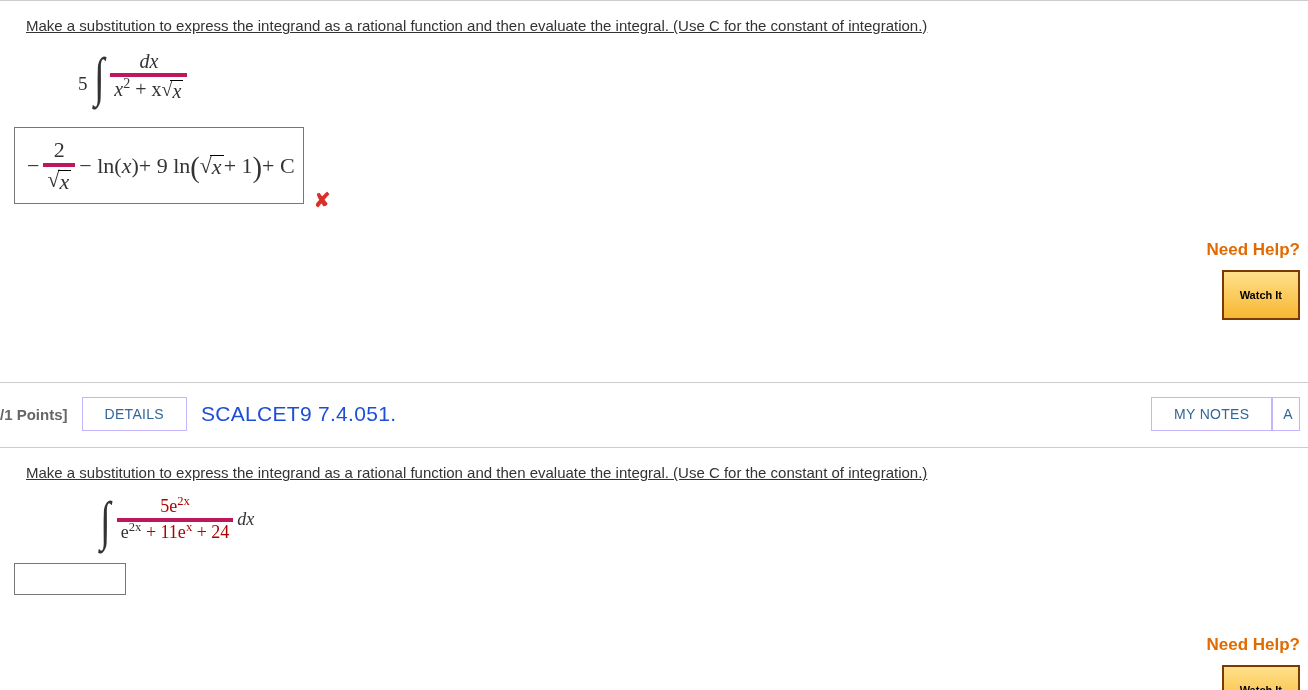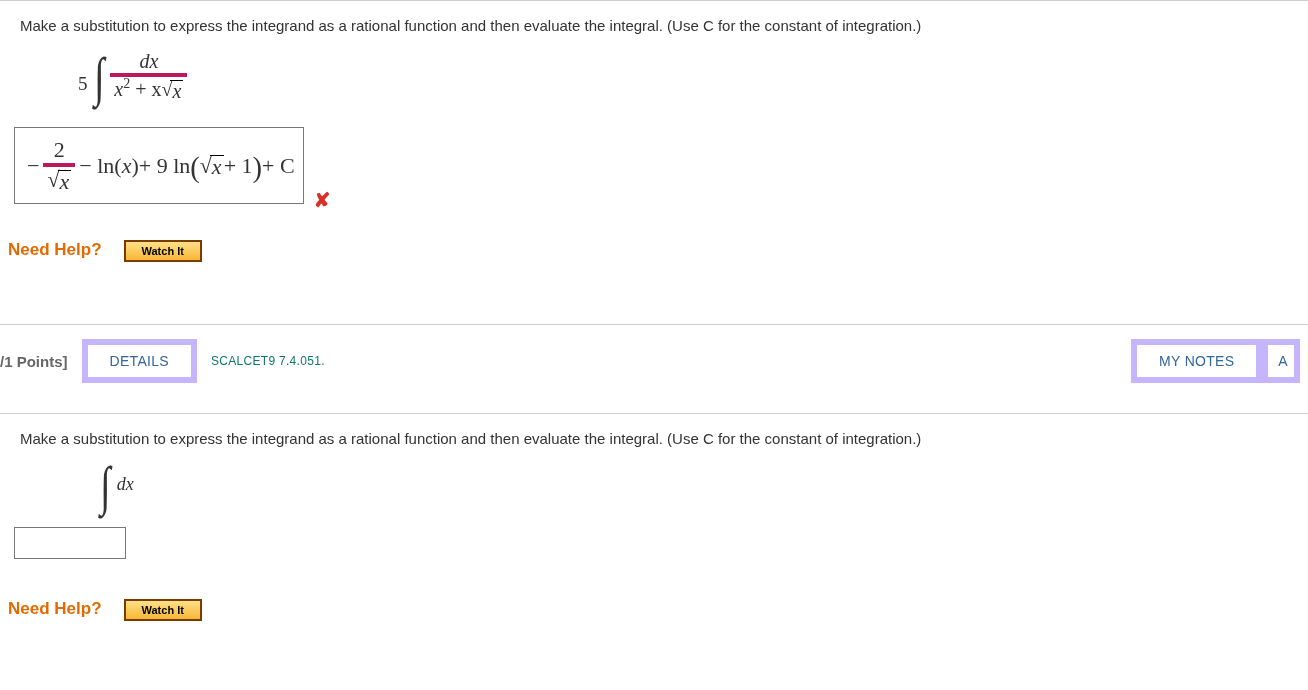--- a/index.html
+++ b/index.html
@@ -8,21 +8,22 @@
     color: #333;
     margin: 0;
     padding: 0;
     background: #fff;
   }
   .question-block {
     padding: 8px 8px 12px 8px;
     border-top: 1px solid #ccc;
   }
   .prompt {
-    margin: 8px 0 16px 12px;
+    margin: 8px 0 16px 18px;
+    text-decoration: underline;
   }
   .math-area {
     margin: 10px 0 20px 70px;
     font-family: "Times New Roman", serif;
     font-size: 20px;
   }
   .integral-wrap {
     display:inline-flex;
     align-items:center;
     gap:4px;
@@ -83,72 +84,73 @@
   .wrong-mark {
     color: #d9302a;
     font-size: 20px;
     font-weight: bold;
     margin: 0 0 0 4px;
     align-self: flex-end;
   }
   .need-help {
     margin-top: 28px;
     display:flex;
-    align-items:flex-start;
-    gap:22px;
+    align-items:flex-end;
+    gap:10px;
+    flex-direction:column;
   }
   .need-help-label {
     color: #e26a00;
     font-weight: bold;
     font-size: 17px;
   }
   .watchit-btn {
     background: linear-gradient(#ffe08a, #f7b733);
     border: 2px solid #7a3a00;
     color: #000;
     font-family: Verdana, sans-serif;
     font-size: 11px;
     font-weight: bold;
-    padding: 3px 16px;
+    padding: 17px 16px;
     cursor: pointer;
   }
   .sep-bar {
     border-top: 1px solid #ccc;
     border-bottom: 1px solid #ccc;
     background: #fff;
-    padding: 14px 8px 30px 0;
+    padding: 14px 8px 16px 0;
     display:flex;
     align-items:flex-end;
     justify-content:space-between;
     margin-top: 50px;
   }
   .sep-left {
     display:flex;
     align-items:center;
     gap:14px;
     flex-wrap:wrap;
   }
   .points {
     color:#666;
     font-weight:bold;
     font-size:15px;
   }
   .details-btn, .notes-btn, .ask-btn {
-    border: 6px solid #c4b5fd;
+    border: 1px solid #c4b5fd;
     background:#fff;
     color:#336699;
     font-size:14px;
     padding: 8px 22px;
     font-weight:400;
     cursor:pointer;
     letter-spacing:0.3px;
   }
   .textbook-ref {
-    color:#0f766e;
-    font-size:12px;
+    color:#1d4ed8;
+    font-size:21px;
     letter-spacing:0.3px;
   }
   .sep-right { display:flex; align-items:center; overflow:hidden; }
   .empty-answer-box {
     border:1px solid #777;
     width:110px;
     height:30px;
     margin: 10px 0 0 6px;
     background:#fff;
   }
@@ -223,20 +225,28 @@
     <button class="ask-btn" style="padding:8px 6px 8px 10px;">A</button>
   </div>
 </div>
 
 <div class="question-block" style="border-top:none;">
   <div class="prompt">Make a substitution to express the integrand as a rational function and then evaluate the integral. (Use C for the constant of integration.)</div>
 
   <div class="math-area" style="margin-left:90px; font-size:18px;">
     <span class="integral-wrap">
       <span class="int-sign">∫</span>
+      <span class="frac">
+        <span class="num">
+          <span class="red">5e</span><sup class="red">2x</sup>
+        </span>
+        <span class="den">
+          <span>e</span><sup>2x</sup><span class="red"> + 11e</span><sup class="red">x</sup><span class="red"> + 24</span>
+        </span>
+      </span>
       <span style="align-self:center;"><i> dx</i></span>
     </span>
   </div>
 
   <div class="empty-answer-box"></div>
 
   <div class="need-help" style="margin-top:40px;">
     <span class="need-help-label">Need Help?</span>
     <button class="watchit-btn">Watch It</button>
   </div>

